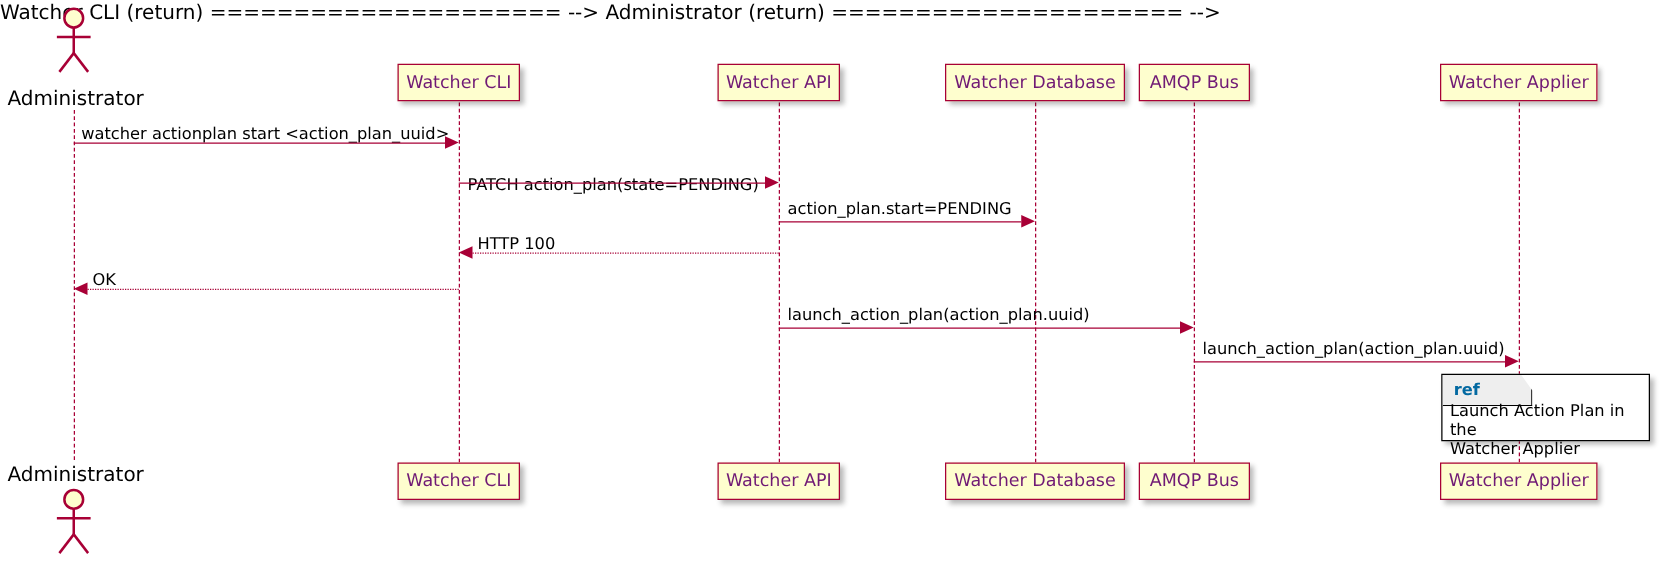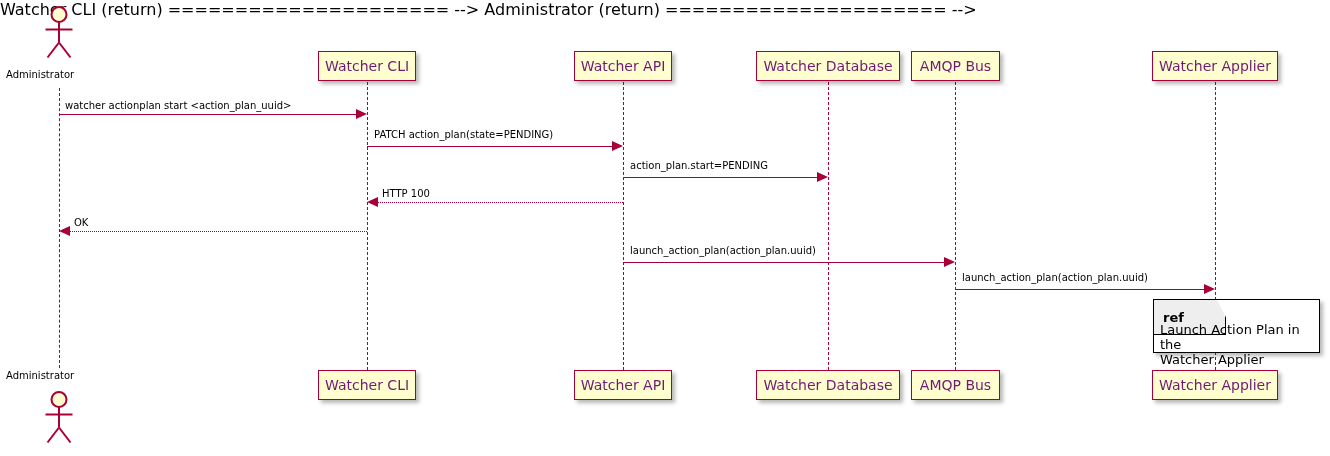--- a/index.html
+++ b/index.html
@@ -47,37 +47,37 @@
   }
 
   
   .actor {
     position: absolute;
     width: 46px;
     height: 58px;
   }
   .actor-label {
     position: absolute;
-    font-size: 10px;
+    font-size: 16px;
     color: #000000;
     white-space: nowrap;
   }
 
   
   .msg-line {
     position: absolute;
     height: 0;
     border-top: 1.4px solid #A80036;
   }
   .msg-line.dotted {
     border-top: 1.4px dotted #A80036;
   }
   .msg-label {
     position: absolute;
-    font-size: 10px;
+    font-size: 13px;
     color: #000000;
     white-space: nowrap;
     line-height: 1;
   }
   .arrow-head {
     position: absolute;
     width: 0;
     height: 0;
   }
   .arrow-head.right {
@@ -96,31 +96,31 @@
     position: absolute;
     box-sizing: border-box;
     background: #FFFFFF;
     border: 1.5px solid #000000;
     box-shadow: 3px 3px 4px rgba(40,40,40,0.33);
   }
   .ref-tab {
     position: absolute;
     left: 0;
     top: 0;
-    height: 35px;
+    height: 25px;
     box-sizing: border-box;
     background: #EEEEEE;
     border-right: 1.5px solid #000000;
     border-bottom: 1.5px solid #000000;
     display: flex;
     align-items: center;
     padding: 0 9px 0 9px;
     font-size: 13px;
     font-weight: bold;
-    color: #000000;
+    color: #0369a1;
     clip-path: polygon(0 0, calc(100% - 9px) 0, 100% 50%, 100% 100%, 0 100%);
   }
   .ref-body {
     position: absolute;
     left: 6px;
     top: 22px;
     font-size: 13px;
     line-height: 15px;
     color: #000000;
     white-space: pre-line;
@@ -180,21 +180,21 @@
   <div class="participant-box" style="left:756px; top:370px; width:144px;">Watcher Database</div>
   <div class="participant-box" style="left:911px; top:370px; width:89px;">AMQP Bus</div>
   <div class="participant-box" style="left:1152px; top:370px; width:126px;">Watcher Applier</div>
 
   
   <div class="msg-label" style="left:65px; top:101px;">watcher actionplan start &lt;action_plan_uuid&gt;</div>
   <div class="msg-line" style="left:59px; top:114px; width:297px;"></div>
   <div class="arrow-head right" style="left:356px; top:109px;"></div>
 
   
-  <div class="msg-label" style="left:374px; top:130px;">PATCH action_plan(state=PENDING)</div>
+  <div class="msg-label" style="left:374px; top:142px;">PATCH action_plan(state=PENDING)</div>
   <div class="msg-line" style="left:367px; top:146px; width:245px;"></div>
   <div class="arrow-head right" style="left:612px; top:141px;"></div>
 
   
   <div class="msg-label" style="left:630px; top:161px;">action_plan.start=PENDING</div>
   <div class="msg-line" style="left:623px; top:177px; width:194px;"></div>
   <div class="arrow-head right" style="left:817px; top:172px;"></div>
 
    Watcher CLI (return) ===================== --&gt;
   <div class="msg-label" style="left:382px; top:189px;">HTTP 100</div>

